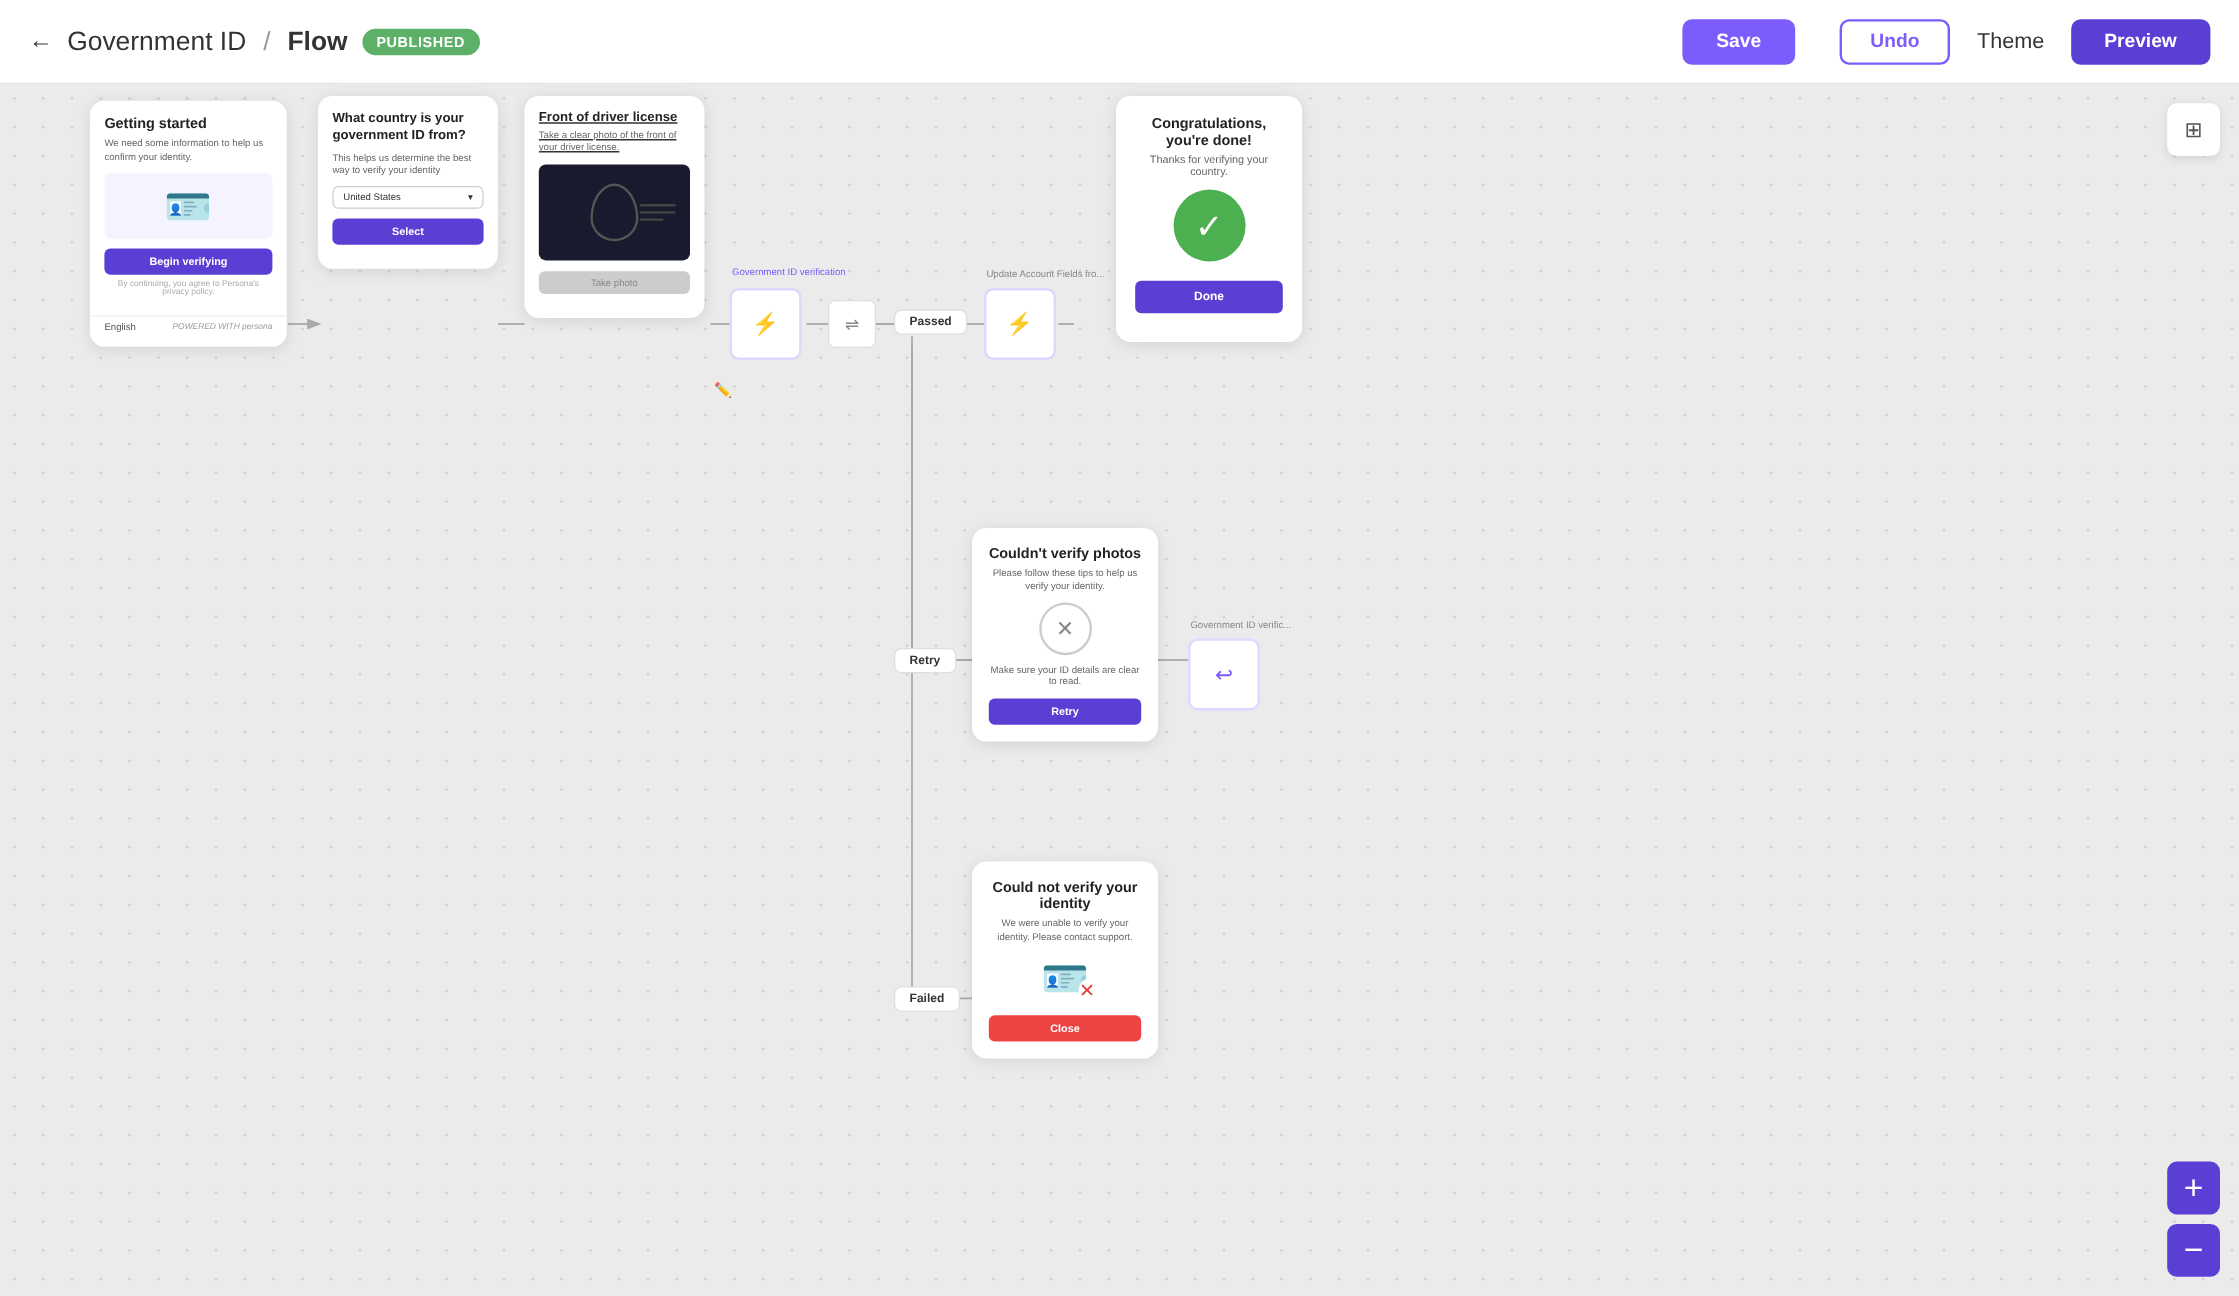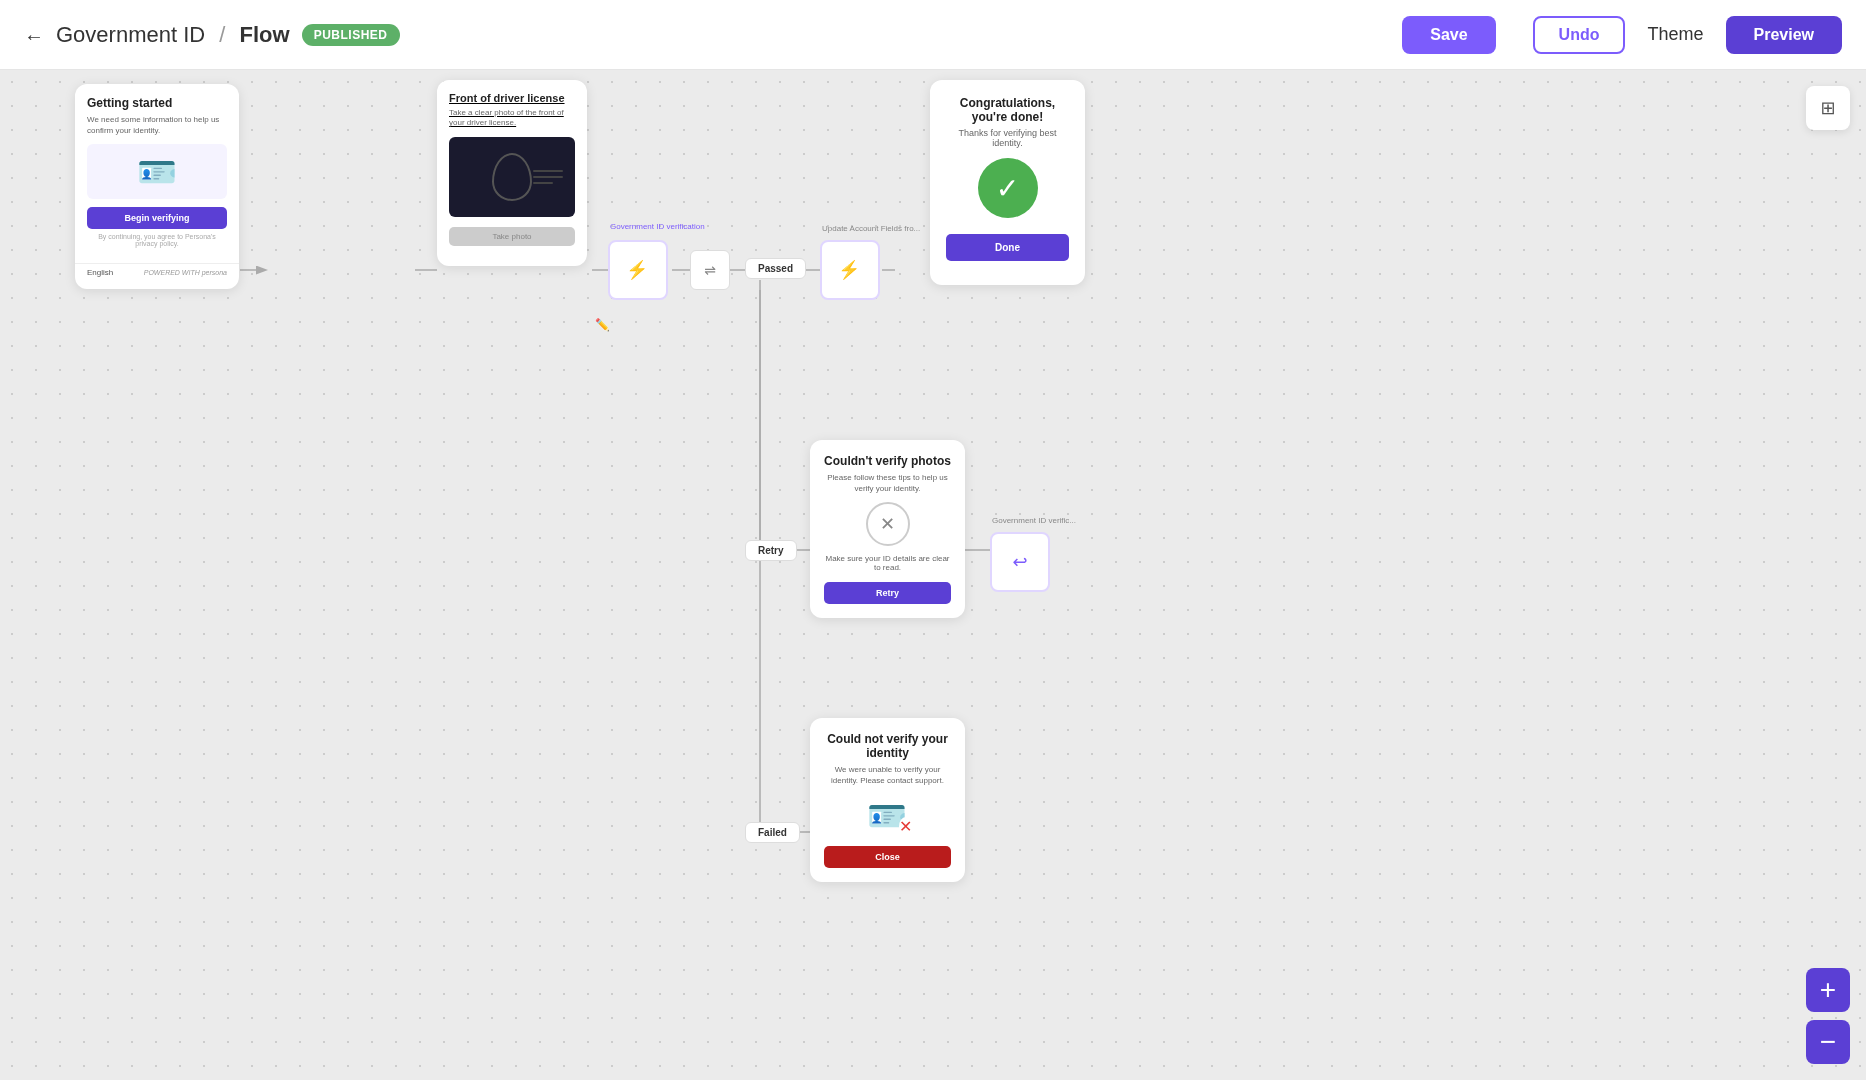--- a/index.html
+++ b/index.html
@@ -368,21 +368,21 @@
 
     
     .card-fail {
       left: 800px;
       top: 648px;
       width: 155px;
     }
     .card-fail .card-inner { padding: 14px; text-align: center; }
     .btn-close {
       width: 100%;
-      background: #b91c1c;
+      background: #ef4444;
       color: #fff;
       border: none;
       padding: 6px 0;
       border-radius: 5px;
       font-size: 9px;
       font-weight: 600;
       cursor: pointer;
     }
 
     
@@ -531,20 +531,32 @@
         </div>
         <button class="btn-begin">Begin verifying</button>
         <div class="card-footer">By continuing, you agree to Persona's privacy policy.</div>
       </div>
       <div class="card-bottom-bar">
         <span class="lang-select">English</span>
         <span class="persona-logo" style="font-size:7px;">POWERED WITH persona</span>
       </div>
     </div>
 
+    <div class="card card-country" style="top:10px; left:265px; width:150px; padding-bottom:8px;">
+
+      <div class="card-inner">
+        <div class="card-title" style="font-size:11px;font-weight:700;color:#222;margin-bottom:6px;line-height:1.3;">What country is your government ID from?</div>
+        <div class="card-desc" style="font-size:8px;color:#666;margin-bottom:8px;line-height:1.3;">This helps us determine the best way to verify your identity</div>
+        <div class="dropdown-mock">
+          <span>United States</span>
+          <span>▾</span>
+        </div>
+        <button class="btn-select">Select</button>
+      </div>
+    </div>
 
     <div class="card card-id-verify" style="top:10px; left:437px; width:150px; padding-bottom:8px;text-decoration:underline;">
 
       <div class="card-inner">
         <div style="font-size:11px;font-weight:700;color:#222;margin-bottom:4px;">Front of driver license</div>
         <div style="font-size:8px;color:#666;margin-bottom:8px;line-height:1.3;">Take a clear photo of the front of your driver license.</div>
         <div class="id-photo-mock">
           <div class="id-face-outline"></div>
           <div class="id-card-lines">
             <div class="id-card-line"></div>
@@ -573,21 +585,21 @@
 
     <div class="update-node" style="left:820px; top:170px;">
       <span class="process-node-label" style="font-size:8px;color:#888;top:-18px;left:0;position:absolute;white-space:nowrap;overflow:hidden;text-overflow:ellipsis;max-width:120px;">Update Account Fields fro...</span>
       <span style="font-size:18px;color:#7c5cfc;">⚡</span>
     </div>
 
     <div class="card card-success" style="top:10px; left:930px; width:155px; padding-bottom:8px;">
 
       <div class="card-inner">
         <div style="font-size:12px;font-weight:700;color:#222;margin-bottom:4px;">Congratulations, you're done!</div>
-        <div style="font-size:9px;color:#666;margin-bottom:10px;">Thanks for verifying best identity.</div>
+        <div style="font-size:9px;color:#666;margin-bottom:10px;">Thanks for verifying your country.</div>
         <div class="success-check">
           <span class="check-icon">✓</span>
         </div>
         <button class="btn-done">Done</button>
       </div>
     </div>
 
     <div class="label-node" style="left:745px; top:470px; padding:4px 12px;">
       <span>Retry</span>
     </div>

